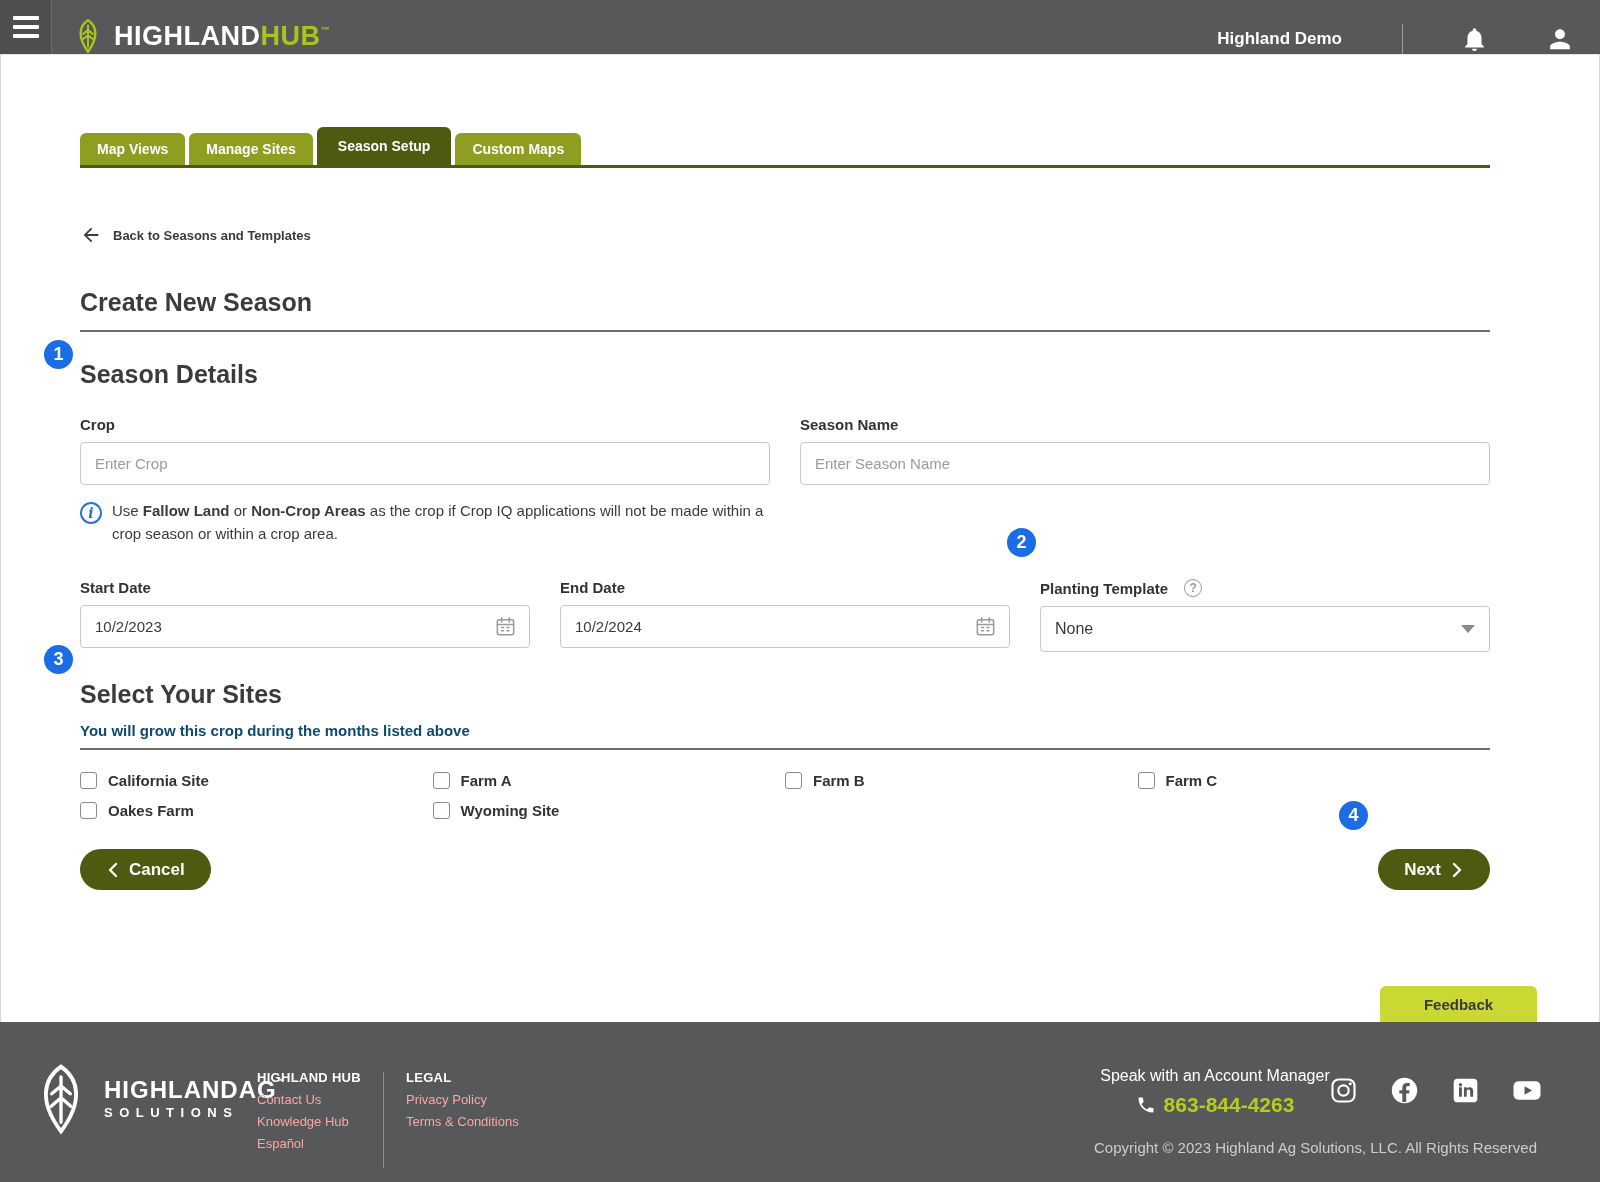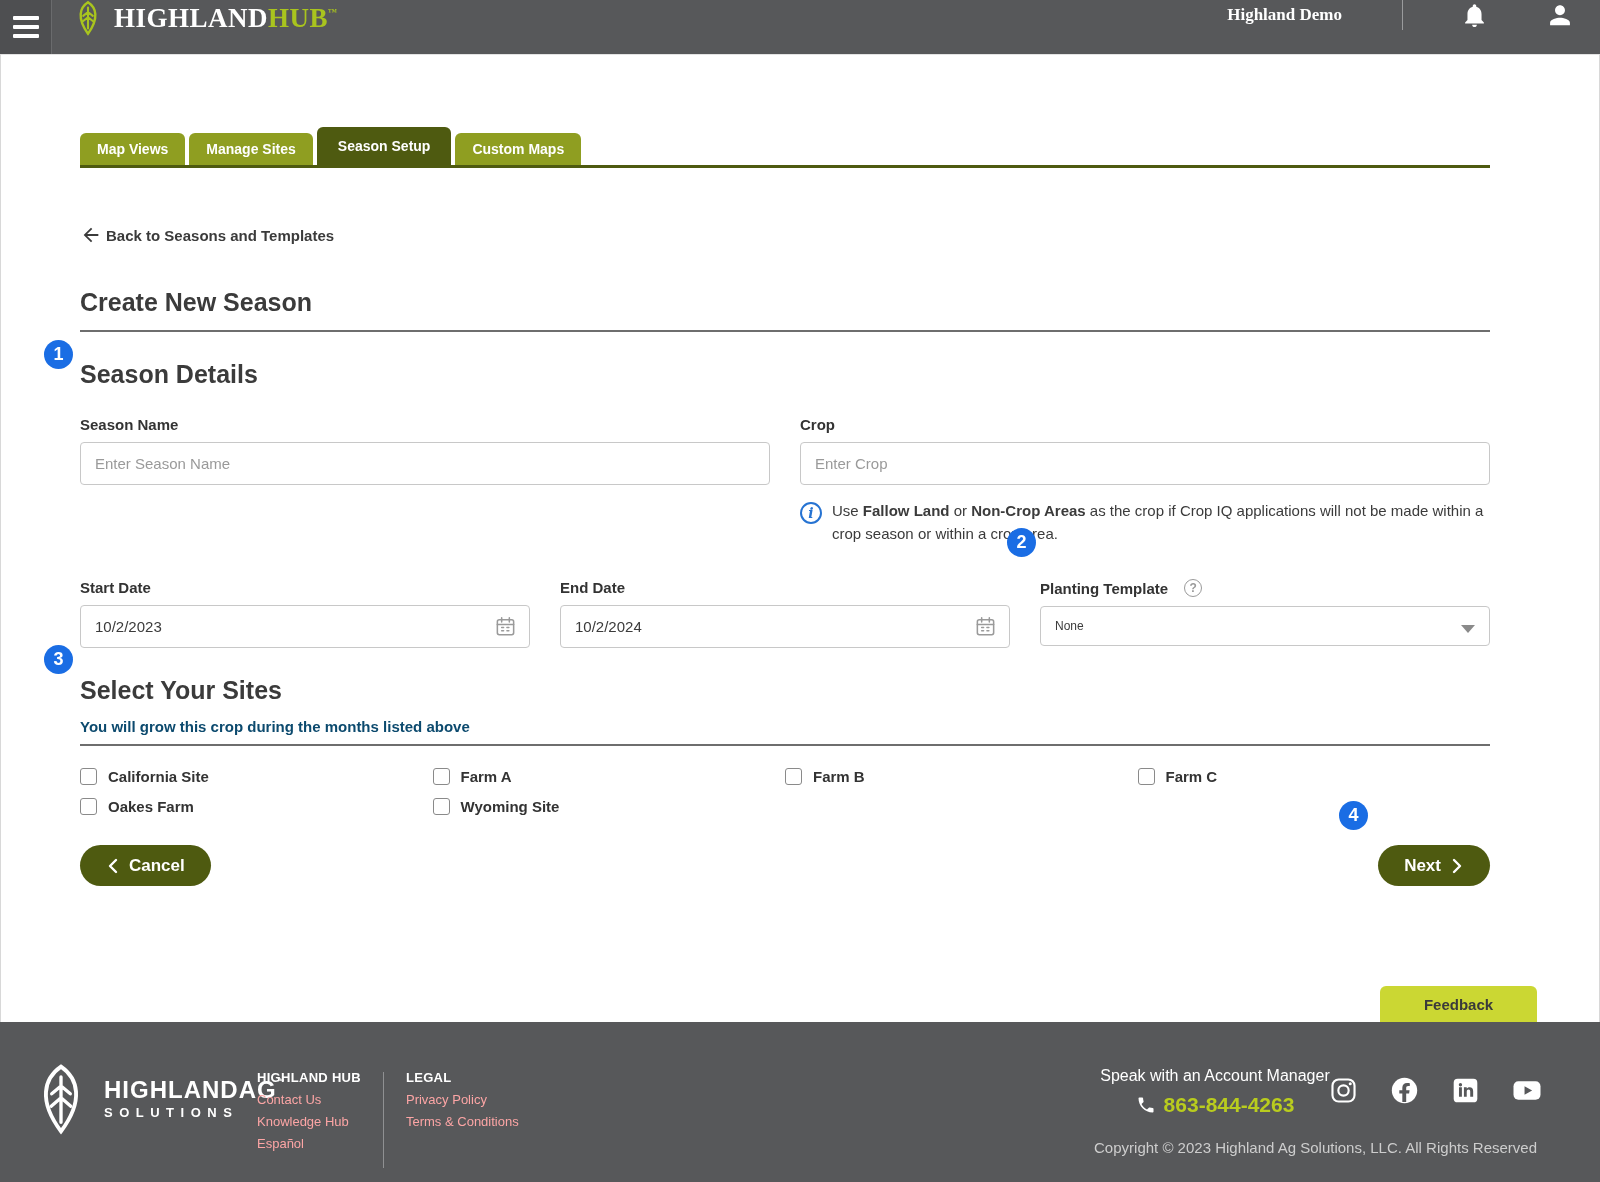--- a/index.html
+++ b/index.html
@@ -5,22 +5,22 @@
   * { box-sizing: border-box; margin: 0; padding: 0; }
   html,body { width:1600px; height:1182px; }
   body {
     font-family: "Liberation Sans", sans-serif;
     background:#ffffff; color:#3b3b3b; overflow:hidden;
   }
   .app { width:1600px; height:1182px; display:flex; flex-direction:column; }
 
   
   .topbar {
-    height:54px; background:#57585a; display:flex; align-items:flex-start;
-    color:#fff; flex:0 0 auto;font-family:Liberation Serif, serif;
+    height:54px; background:#57585a; display:flex; align-items:flex-end;
+    color:#fff; flex:0 0 auto;
   }
   .menu-btn {
     width:52px; height:54px; background:#4e4f51; display:flex; flex-direction:column;
     justify-content:center; align-items:center; gap:5px; cursor:pointer;
     border-right:1px solid #6a6b6d;
   }
   .menu-btn span { display:block; width:26px; height:4px; background:#fff; border-radius:1px; }
   .brand { display:flex; align-items:center; margin-left:18px; }
   .brand svg { margin-right:8px; }
   .brand-text { font-size:27px; font-weight:bold; letter-spacing:.5px; display:flex; align-items:flex-start; }
@@ -40,22 +40,22 @@
   .container { margin-left:79px; width:1410px; }
 
   .tabs { display:flex; align-items:flex-end; margin-top:72px; border-bottom:3px solid #4e5a10; }
   .tab {
     background:#8f9e21; color:#ffffff; font-size:14px; font-weight:bold;
     padding:8px 17px; border-radius:6px 6px 0 0; margin-right:4px; cursor:pointer; white-space:nowrap;
   }
   .tab.active { background:#4e5a10; padding:11px 21px; }
 
   .back-link {
-    display:inline-flex; align-items:center; gap:4px; margin-top:56px;
-    font-size:15px; font-weight:bold; color:#3b3b3b; text-decoration:none; cursor:pointer;
+    display:inline-flex; align-items:center; gap:11px; margin-top:56px;
+    font-size:13px; font-weight:bold; color:#3b3b3b; text-decoration:none; cursor:pointer;
   }
   h1.page-title { font-size:25px; font-weight:bold; color:#3b3b3b; margin-top:38px; }
   .rule { border:none; border-top:2px solid #6e6e6e; margin-top:13px; }
 
   h2.section-title { font-size:25px; font-weight:bold; color:#3b3b3b; margin-top:28px; }
 
   .form-row-2 { display:grid; grid-template-columns:1fr 1fr; column-gap:30px; margin-top:27px; }
   .form-row-3 { display:grid; grid-template-columns:repeat(3,1fr); column-gap:30px; margin-top:34px; }
   .field label { display:block; font-size:15px; font-weight:bold; color:#333; margin-bottom:9px; }
   .label-row { display:flex; align-items:center; gap:10px; margin-bottom:9px; }
@@ -76,22 +76,22 @@
     font-size:14px; display:flex; align-items:center; justify-content:center; margin-top:2px;
   }
   .info-text { font-size:15px; color:#3b3b3b; line-height:1.5; }
 
   .help-icon {
     width:18px; height:18px; border:1.5px solid #9a9a9a; border-radius:50%;
     color:#9a9a9a; font-size:12px; font-weight:bold; display:inline-flex;
     align-items:center; justify-content:center; margin-left:6px; cursor:pointer;
   }
   .select-box {
-    position:relative; height:40px; border:1px solid #c8c8c8; border-radius:4px;
-    display:flex; align-items:center; padding:0 14px; font-size:12px; color:#3b3b3b;
+    position:relative; height:46px; border:1px solid #c8c8c8; border-radius:4px;
+    display:flex; align-items:center; padding:0 14px; font-size:16px; color:#3b3b3b;
     cursor:pointer; background:#fff;
   }
   .select-caret {
     position:absolute; right:14px; top:18px; width:0; height:0;
     border-left:7px solid transparent; border-right:7px solid transparent; border-top:8px solid #8a8a8a;
   }
 
   .sites-heading { margin-top:24px; }
   .sites-sub { font-size:15px; font-weight:bold; color:#0c4a6e; margin-top:13px; }
   .rule2 { border:none; border-top:2px solid #6e6e6e; margin-top:9px; }
@@ -207,33 +207,33 @@
 
       <h1 class="page-title">Create New Season</h1>
       <hr class="rule">
 
       
       <section>
         <h2 class="section-title">Season Details</h2>
 
         <div class="form-row-2">
           <div class="field">
+            <label>Crop</label>
+            <div class="input-wrap">
+              <input class="text-input" type="text" placeholder="Enter Crop" style="">
+            </div>
+            <div class="info-row">
+              <span class="info-icon">i</span>
+              <p class="info-text"><span>Use </span><strong>Fallow Land</strong><span> or </span><strong>Non-Crop Areas</strong><span> as the crop if Crop IQ applications will not be made within a crop season or within a crop area.</span></p>
+            </div>
+          </div>
+          <div class="field">
             <label>Season Name</label>
             <div class="input-wrap">
               <input class="text-input" type="text" placeholder="Enter Season Name" style="">
-            </div>
-          </div>
-          <div class="field">
-            <label>Crop</label>
-            <div class="input-wrap">
-              <input class="text-input" type="text" placeholder="Enter Crop" style="">
-            </div>
-            <div class="info-row">
-              <span class="info-icon">i</span>
-              <p class="info-text"><span>Use </span><strong>Fallow Land</strong><span> or </span><strong>Non-Crop Areas</strong><span> as the crop if Crop IQ applications will not be made within a crop season or within a crop area.</span></p>
             </div>
           </div>
         </div>
 
         <div class="form-row-3">
           <div class="field">
             <label>Start Date</label>
             <div class="input-wrap">
               <input class="text-input" type="text" value="10/2/2023" style="">
               <span class="cal-icon">

